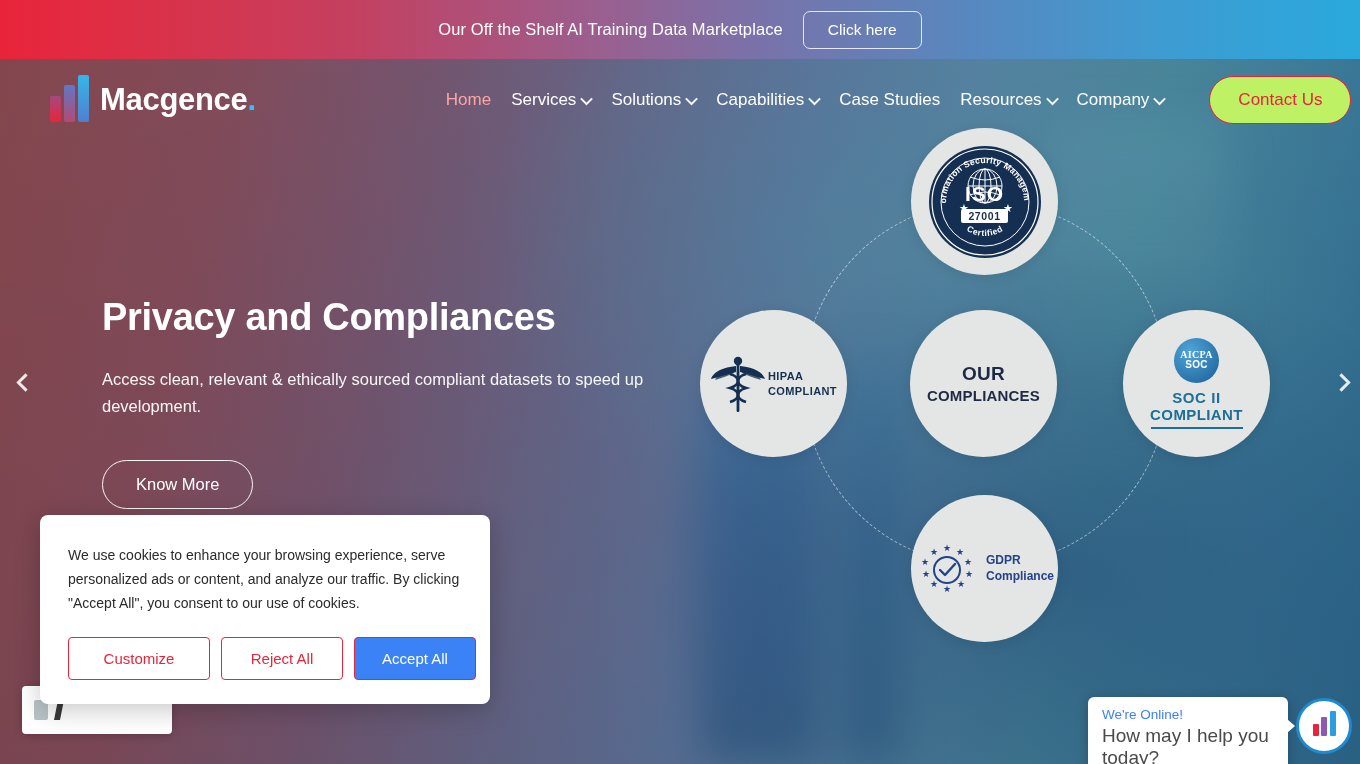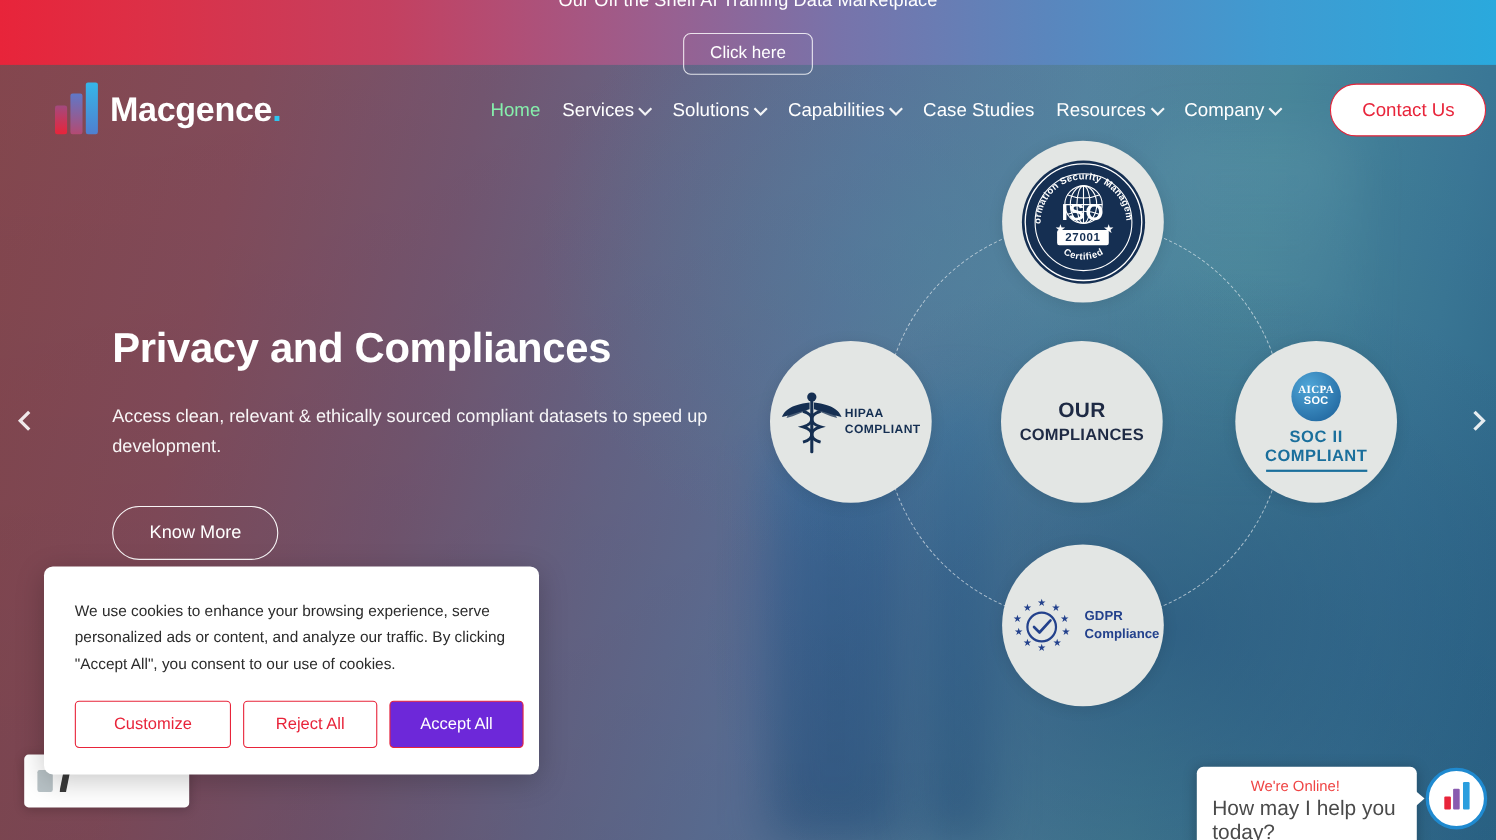--- a/index.html
+++ b/index.html
@@ -44,21 +44,20 @@
 
   
   .topbar {
     position: absolute; top: 0; left: 0; right: 0; height: 59px;
     display: flex; align-items: center; justify-content: center; gap: 20px;
     background: linear-gradient(90deg,
       #e8243a 0%, #dc3047 10%, #c44060 26%,
       #9a5f8f 44%, #7873aa 56%, #5a86bd 70%,
       #3f9bd1 85%, #2aa9dd 100%);
     z-index: 40;
-    flex-direction: column;
   }
   .topbar-text { color: #fff; font-size: 16.5px; letter-spacing: .1px; }
   .topbar-btn {
     border: 1px solid rgba(255,255,255,.82);
     background: transparent;
     color: #fff; font-size: 15.5px;
     padding: 9px 24px;
     border-radius: 7px;
     cursor: pointer;
     font-family: inherit;
@@ -81,30 +80,30 @@
   .logo-dot { color: #2ec5f0; }
 
   .nav {
     display: flex; align-items: center; gap: 20px;
     margin-left: 190px;
   }
   .nav-item {
     display: flex; align-items: center; gap: 6px;
     color: #ffffff; font-size: 17px; cursor: pointer; white-space: nowrap;
   }
-  .nav-item.active { color: #86efac; }
+  .nav-item.active { color: #fca5a5; }
   .chev {
     width: 9px; height: 9px;
     border-right: 2px solid rgba(255,255,255,.92);
     border-bottom: 2px solid rgba(255,255,255,.92);
     transform: rotate(45deg) translate(-1px,-1px);
   }
   .contact-btn {
     margin-left: 25px;
-    background: #ffffff; color: #e8243a;
+    background: #bef264; color: #e8243a;
     border: 1px solid #e8243a;
     font-size: 17px; font-family: inherit;
     padding: 13px 28px; border-radius: 30px; cursor: pointer;
     white-space: nowrap;
   }
 
   
   .hero-copy { position: absolute; left: 102px; top: 296px; width: 600px; z-index: 12; }
   .hero-title {
     color: #fff; font-size: 38px; font-weight: bold; letter-spacing: -.3px;
@@ -199,21 +198,21 @@
   .cookie-title { font-size: 18px; font-weight: bold; color: #1a1a1a; margin-bottom: 17px; }
   .cookie-body { font-size: 14px; color: #2b2b2b; line-height: 1.72; margin-bottom: 22px; }
   .cookie-btns { display: flex; gap: 11px; }
   .ck-btn {
     font-family: inherit; font-size: 15px; cursor: pointer;
     padding: 12px 0; border-radius: 4px; flex: 0 0 auto;
   }
   .ck-outline { background: #fff; border: 1.5px solid #e8243a; color: #e8243a; }
   .ck-customize { width: 142px; }
   .ck-reject { width: 122px; }
-  .ck-accept { width: 122px; background: #6d28d9; border: 1.5px solid #e8243a; color: #fff; }
+  .ck-accept { width: 122px; background: #3b82f6; border: 1.5px solid #e8243a; color: #fff; }
 
   
   .mini-widget {
     position: absolute; left: 22px; top: 686px; width: 150px; height: 48px;
     background: #fff; border-radius: 4px; box-shadow: 0 2px 10px rgba(0,0,0,.2);
     z-index: 50; overflow: hidden;
     display: flex; align-items: center; padding-left: 12px; gap: 6px;
   }
   .mini-icon { width: 14px; height: 20px; background: #b9c3c7; border-radius: 2px; }
   .mini-icon2 { width: 10px; height: 20px; background: #3a3a3a; clip-path: polygon(40% 0,100% 0,60% 100%,0 100%); }
@@ -222,21 +221,21 @@
   .chat-tip {
     position: absolute; right: 72px; top: 697px; width: 200px;
     background: #fff; border-radius: 6px; padding: 10px 14px;
     box-shadow: 0 2px 12px rgba(0,0,0,.25); z-index: 55;
   }
   .chat-tip::after {
     content: ""; position: absolute; right: -7px; top: 22px;
     border-left: 8px solid #fff;
     border-top: 7px solid transparent; border-bottom: 7px solid transparent;
   }
-  .chat-t1 { font-size: 13.5px; color: #ef4444; margin-bottom: 3px; margin-left: 35px; }
+  .chat-t1 { font-size: 13.5px; color: #3b82f6; margin-bottom: 3px; }
   .chat-t2 { font-size: 19px; color: #4a4a4a; }
   .chat-fab {
     position: absolute; right: 8px; top: 698px;
     width: 56px; height: 56px; border-radius: 50%;
     background: #fff; border: 3px solid #1f8ad0;
     display: flex; align-items: flex-end; justify-content: center;
     padding-bottom: 15px; gap: 2.5px; cursor: pointer; z-index: 56;
   }
   .chat-fab i { display: block; width: 6px; border-radius: 1px; }
   .cf1 { height: 12px; background: #e8243a; }

